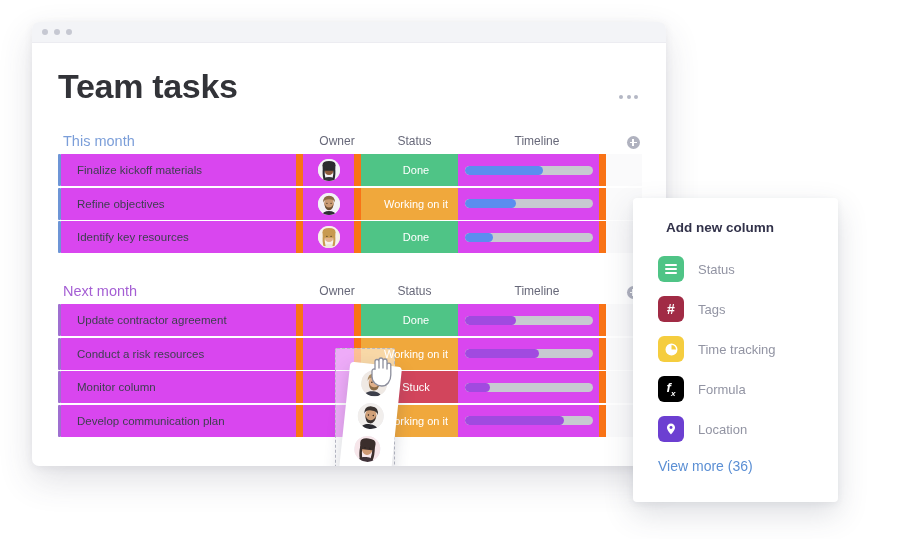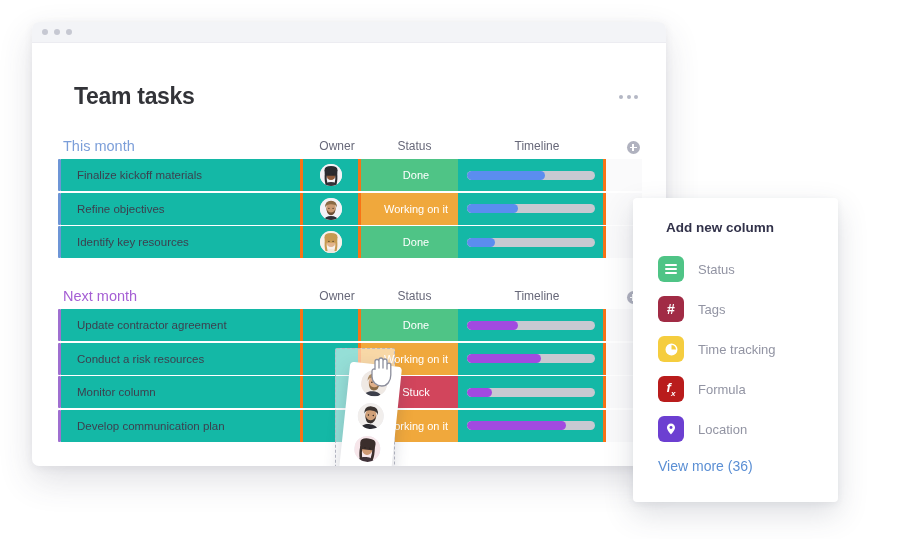--- a/index.html
+++ b/index.html
@@ -20,22 +20,22 @@
   }
   #titlebar{
     height:20px;background:#f3f4f7;border-bottom:1px solid #ececf1;
     display:flex;align-items:center;padding-left:10px;gap:6px;
   }
   .dot{width:6px;height:6px;border-radius:50%;background:#c6c8d2;}
 
   #card-body{padding:26px 24px 0 26px;position:relative;height:398px;box-sizing:border-box;}
 
   #page-title{
-    font-size:23px;font-weight:bold;color:#323338;letter-spacing:-.3px;
-    margin:16px;line-height:1;
+    font-size:34px;font-weight:bold;color:#323338;letter-spacing:-.3px;
+    margin:0;line-height:1;
   }
   #kebab{
     position:absolute;right:28px;top:52px;display:flex;gap:3.5px;align-items:center;
   }
   #kebab i{width:4px;height:4px;border-radius:50%;background:#b4b7c4;display:block;}
 
   
   .group{margin-top:26px;}
   .group-head{
     display:flex;align-items:flex-end;height:20px;position:relative;
@@ -64,21 +64,21 @@
   .plus-btn:after{left:5.8px;top:3.2px;width:1.4px;height:6.6px;}
 
   .rows{margin-top:5px;}
   .row{
     display:flex;align-items:stretch;height:32px;margin-bottom:1.5px;
   }
   .accent{flex:0 0 3px;border-radius:1px;margin-right:0;}
   .accent.blue{background:#6d95d6;}
   .accent.purple{background:#9f6fd0;}
 
-  .cell{background:#14b8a6;border-right:3px solid #f97316;box-sizing:border-box;}
+  .cell{background:#d946ef;border-right:7px solid #f97316;box-sizing:border-box;}
   .cell-name{
     flex:0 0 242px;display:flex;align-items:center;padding-left:16px;
     font-size:11.5px;color:#3d3f4e;
   }
   .cell-owner{
     flex:0 0 58px;display:flex;align-items:center;justify-content:center;
   }
   .avatar{
     width:22px;height:22px;border-radius:50%;overflow:hidden;position:relative;
     background:#e9eaf0;display:block;
@@ -368,21 +368,21 @@
       </div>
       <div class="opt">
         <span class="opt-icon" style="background:#f5cd3f">
           <svg width="15" height="15" viewBox="0 0 16 16">
             <path d="M8 1.6 a6.4 6.4 0 1 0 0 12.8 A6.4 6.4 0 0 0 8 1.6z M8 8 V3.2 a4.8 4.8 0 0 1 4.8 4.8z" fill="#fff"></path>
           </svg>
         </span>
      <span class="opt-label">Time tracking</span>
       </div>
       <div class="opt">
-        <span class="opt-icon" style="background:#b91c1c">
+        <span class="opt-icon" style="background:#000000">
           <span style="font-style:italic;font-size:13px;line-height:1">f<sub style="font-size:8px">x</sub></span>
         </span>
      <span class="opt-label">Formula</span>
       </div>
       <div class="opt">
         <span class="opt-icon" style="background:#6c3fd1">
           <svg width="14" height="14" viewBox="0 0 16 16">
             <path d="M8 1.8 c-2.6 0-4.6 2-4.6 4.5 0 3.4 4.6 7.9 4.6 7.9 s4.6-4.5 4.6-7.9 c0-2.5-2-4.5-4.6-4.5z" fill="#fff"></path>
             <circle cx="8" cy="6.3" r="1.7" fill="#6c3fd1"></circle>
           </svg>

